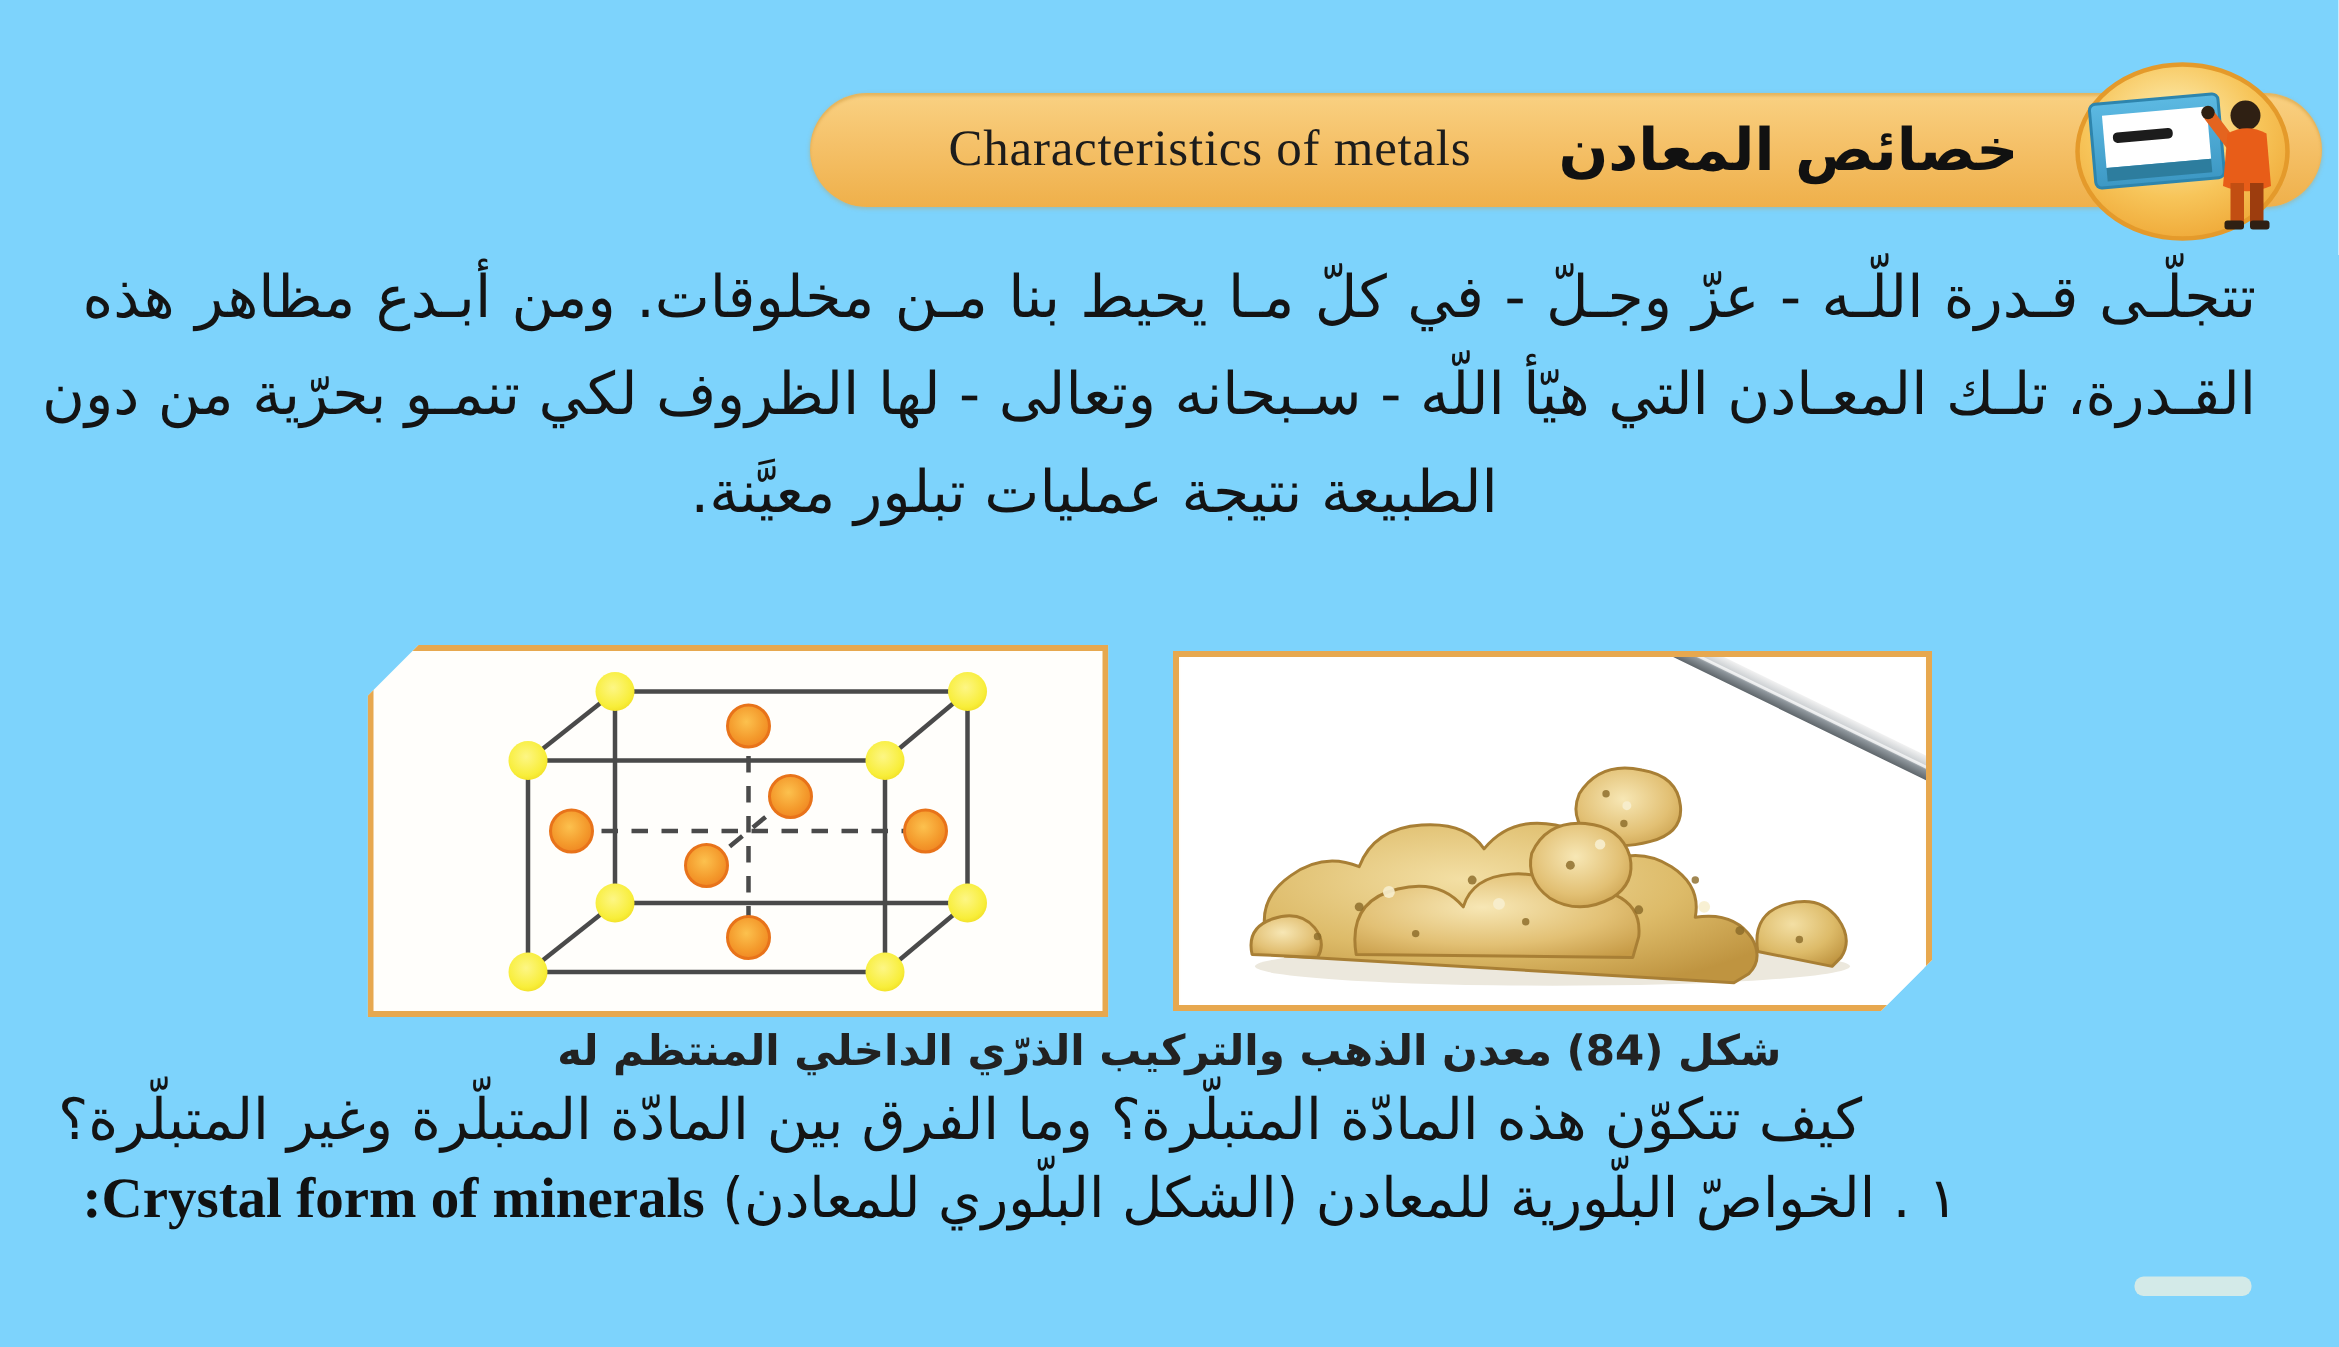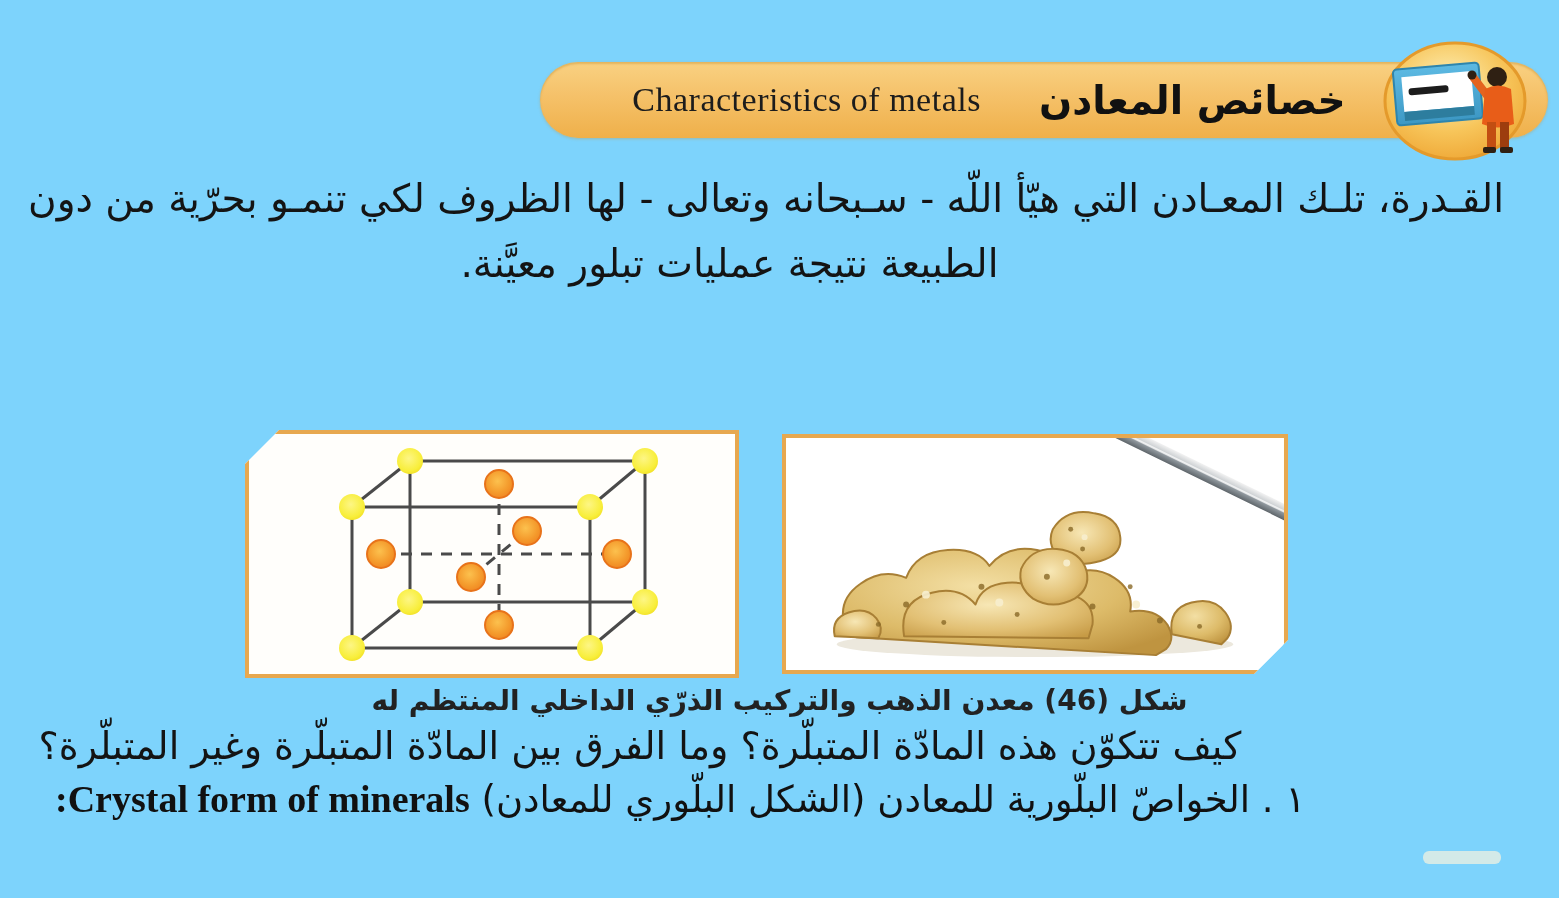--- a/index.html
+++ b/index.html
@@ -111,20 +111,21 @@
         <path d="M102,49 q13,-7 26,0 l3,35 q-16,7 -32,0 z" fill="#e85d18"></path>
         <rect x="104" y="82" width="9" height="27" fill="#c24e12"></rect>
         <rect x="117" y="82" width="9" height="27" fill="#9d3d0e"></rect>
         <rect x="100" y="107" width="13" height="6" rx="2" fill="#2f2013"></rect>
         <rect x="117" y="107" width="13" height="6" rx="2" fill="#2f2013"></rect>
       </g>
     </svg>
   </div>
 
   <div id="para">
+    <div class="pline">تتجلّـى قـدرة اللّـه - عزّ وجـلّ - في كلّ مـا يحيط بنا مـن مخلوقات. ومن أبـدع مظاهر هذه</div>
     <div class="pline">القـدرة، تلـك المعـادن التي هيّأ اللّه - سـبحانه وتعالى - لها الظروف لكي تنمـو بحرّية من دون</div>
     <div class="pline last">الطبيعة نتيجة عمليات تبلور معيَّنة.</div>
   </div>
 
   <div id="frameCrystal" class="frame">
     <svg viewBox="0 0 470 240" xmlns="http://www.w3.org/2000/svg">
       <defs>
         <radialGradient id="orangeAtom" cx="45%" cy="40%" r="70%">
           <stop offset="0%" stop-color="#fcc14e"></stop>
           <stop offset="60%" stop-color="#f49a2c"></stop>
@@ -229,21 +230,21 @@
       <g fill="#f8efcf" opacity=".9">
         <circle cx="140" cy="158" r="4"></circle>
           <circle cx="214" cy="166" r="4"></circle>
         <circle cx="282" cy="126" r="3.5"></circle>
           <circle cx="352" cy="168" r="4"></circle>
         <circle cx="300" cy="100" r="3"></circle>
       </g>
     </svg>
   </div>
 
-  <div id="caption">شكل (46) معدن الذهب والتركيب الذرّي الداخلي المنتظم له</div>
+  <div id="caption">شكل (84) معدن الذهب والتركيب الذرّي الداخلي المنتظم له</div>
 
   <div id="question">كيف تتكوّن هذه المادّة المتبلّرة؟ وما الفرق بين المادّة المتبلّرة وغير المتبلّرة؟</div>
 
   <div id="item">
     <span>١</span><span> . </span><span>الخواصّ البلّورية للمعادن (الشكل البلّوري للمعادن)</span>
     <span class="en">Crystal form of minerals</span><span class="en">:</span>
   </div>
 
   <div id="smudge"></div>
 

